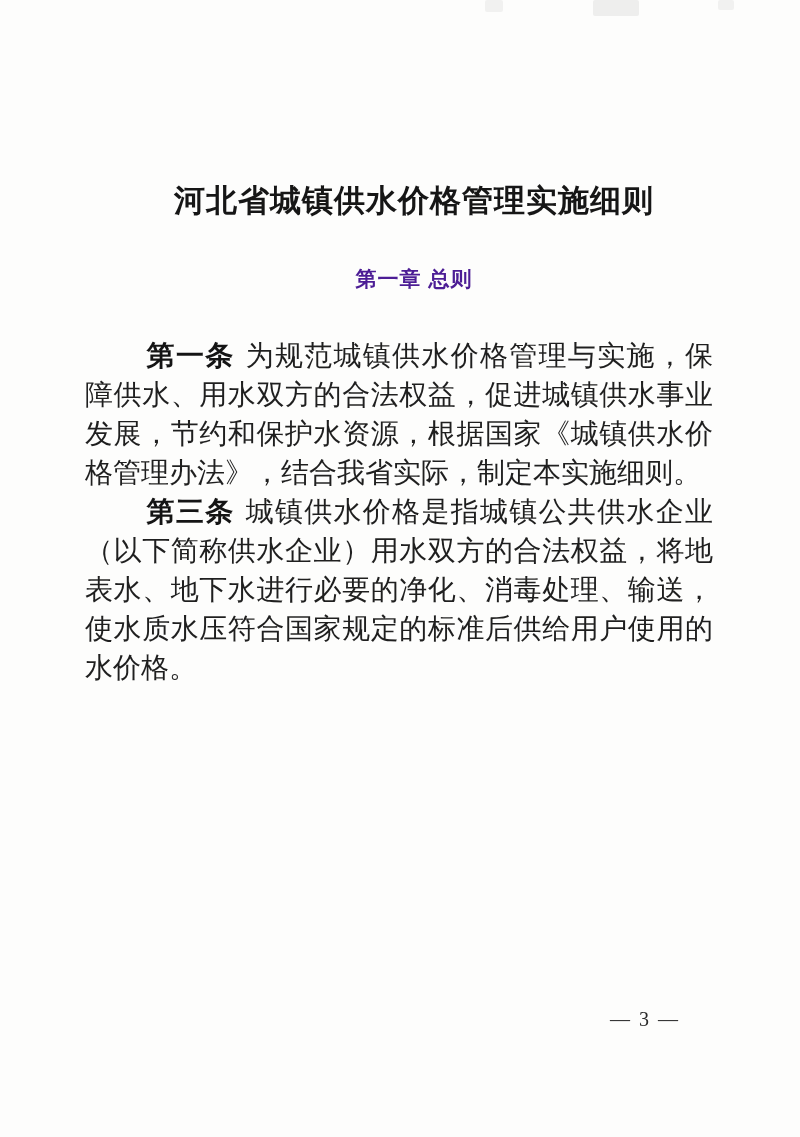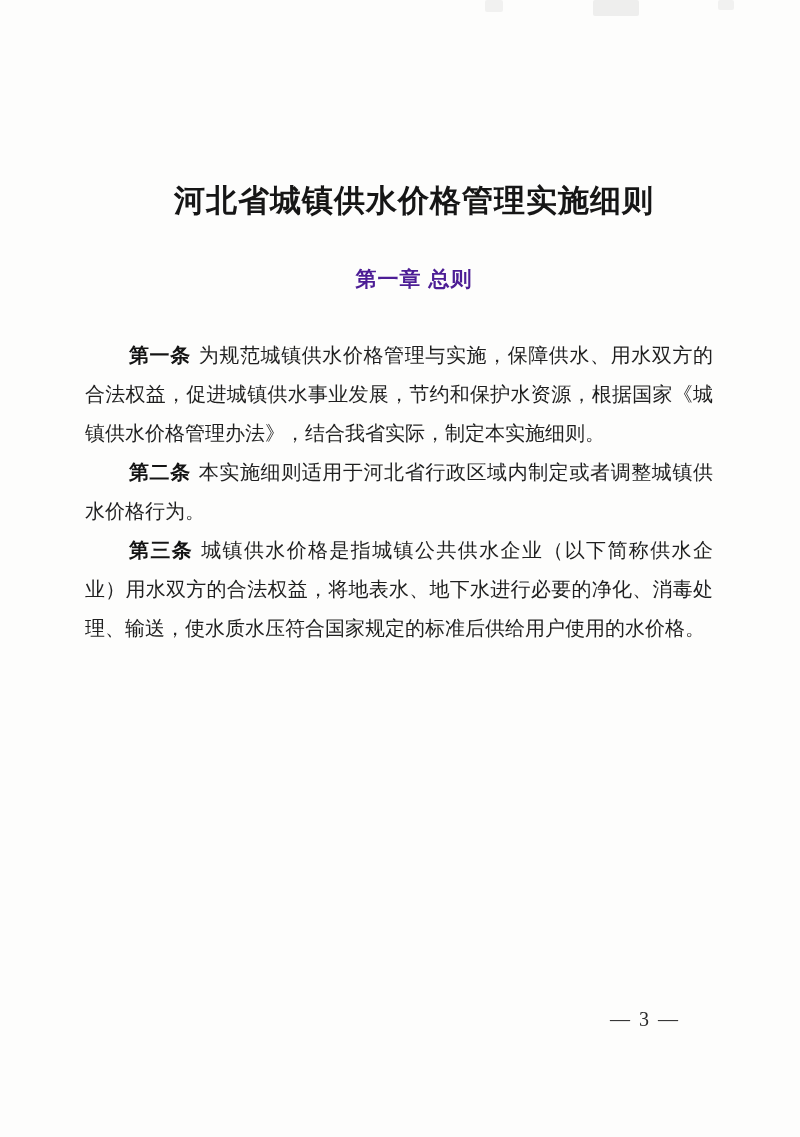--- a/index.html
+++ b/index.html
@@ -50,21 +50,21 @@
     font-weight: bold;
     letter-spacing: 1px;
     font-family: "Liberation Sans", sans-serif;
     color: #4c1d95;
   }
   .doc-body {
     position: absolute;
     top: 336px;
     left: 85px;
     width: 628px;
-    font-size: 20px;
+    font-size: 28px;
     line-height: 39px;
     text-align: justify;
     color: #1f1f1f;
   }
   .doc-body p {
     margin: 0;
     text-indent: 2.2em;
   }
   .article-label {
     font-weight: bold;
@@ -95,22 +95,19 @@
 
   <div class="doc-title">河北省城镇供水价格管理实施细则</div>
 
   <div class="chapter-heading">第一章 总则</div>
 
   <div class="doc-body">
     <p>
       <span class="article-label">第一条</span><span>为规范城镇供水价格管理与实施，保障供水、用水双方的合法权益，促进城镇供水事业发展，节约和保护水资源，根据国家《城镇供水价格管理办法》，结合我省实际，制定本实施细则。</span>
     </p>
     <p>
-      <span class="article-label">第二条</span><span>本实施细则适用于河北省行政区域内制定或者调整城镇供水价格行为。</span>
-    </p>
-    <p>
       <span class="article-label">第三条</span><span>城镇供水价格是指城镇公共供水企业（以下简称供水企业）用水双方的合法权益，将地表水、地下水进行必要的净化、消毒处理、输送，使水质水压符合国家规定的标准后供给用户使用的水价格。</span>
     </p>
   </div>
 
   <div class="page-number">— 3 —</div>
 
 </div>
 
 </body></html>

